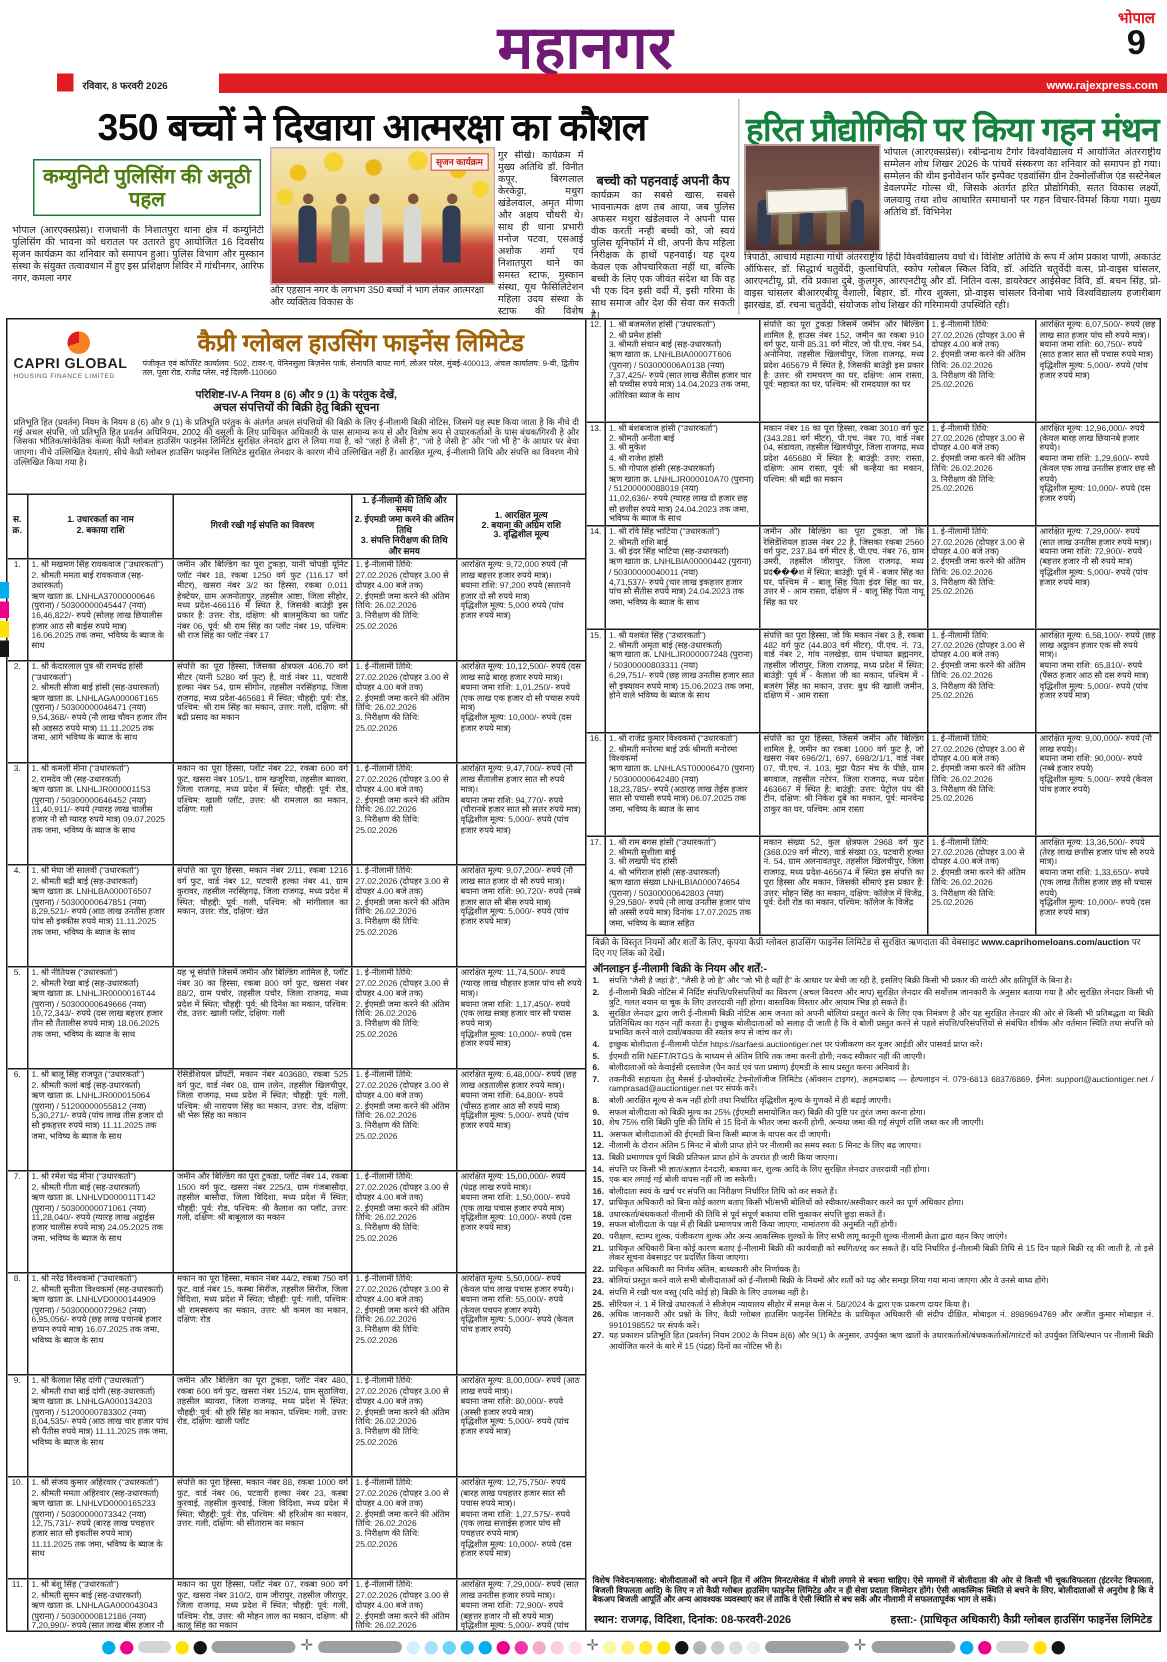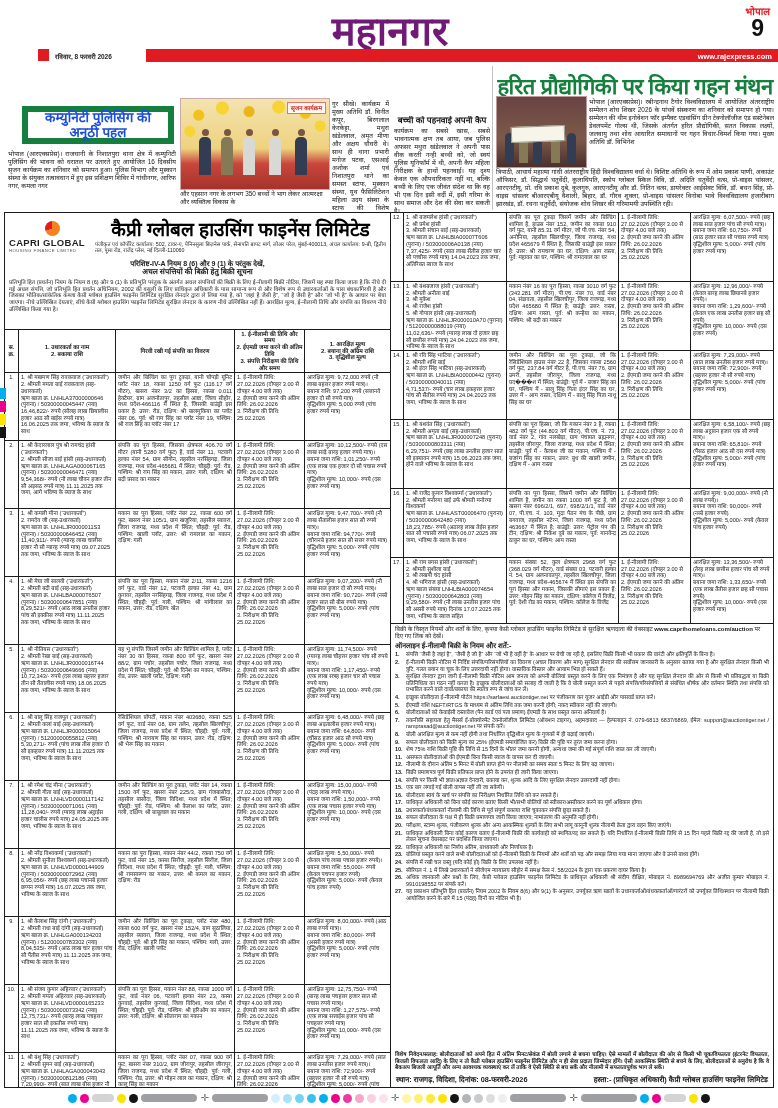--- a/index.html
+++ b/index.html
@@ -9,21 +9,21 @@
   .masthead{position:absolute;left:10px;top:14px;font-size:25px;font-weight:900;letter-spacing:-1px;color:#0d0d0d;white-space:nowrap;}
   .date-sq{position:absolute;left:38px;top:49px;width:11px;height:12px;background:#e11b22;}
   .date-txt{position:absolute;left:55px;top:52px;font-size:6.5px;font-weight:bold;color:#222;white-space:nowrap;}
   .redbar{position:absolute;left:146px;right:0;top:49px;height:13px;background:#e11b22;}
   .siteurl{position:absolute;right:6px;top:51.5px;font-size:7.5px;font-weight:bold;color:#fff;}
   .center-title{position:absolute;left:200px;width:380px;top:2px;text-align:center;font-size:40px;font-weight:900;color:#701a75;}
   .city{position:absolute;right:8px;top:4px;font-size:10px;font-weight:bold;color:#e11b22;}
   .pageno{position:absolute;right:14px;top:15px;font-size:23px;font-weight:bold;color:#111;}
   
   .hl1{position:absolute;left:6px;top:66px;width:484px;text-align:center;font-size:25px;font-weight:800;letter-spacing:-0.5px;color:#0c0c0c;}
-  .kicker{position:absolute;left:22px;top:106px;width:152px;height:38px;border:6px solid #15803d;display:flex;align-items:center;justify-content:center;text-align:center;color:#1d4ed8;font-weight:800;font-size:13.5px;line-height:1.12;padding:1px;box-sizing:border-box;}
+  .kicker{position:absolute;left:22px;top:106px;width:152px;height:38px;border:1px solid #15803d;display:flex;align-items:center;justify-content:center;text-align:center;color:#4d7c0f;font-weight:800;font-size:13.5px;line-height:1.12;padding:1px;box-sizing:border-box;}
   .colA{position:absolute;left:8px;top:150px;width:168px;height:60px;font-size:6.4px;line-height:8px;text-align:justify;overflow:hidden;}
   .colC{position:absolute;left:332px;top:100px;width:57px;height:110px;font-size:6.4px;line-height:8px;text-align:justify;overflow:hidden;}
   .colD{position:absolute;left:394px;top:116px;width:96px;height:110px;overflow:hidden;}
   .colD .sub{font-size:8.5px;font-weight:800;text-align:center;line-height:1.1;margin-bottom:2px;}
   .colD .txt{font-size:6.4px;line-height:8px;text-align:justify;}
   .caption1{position:absolute;left:180px;top:190px;width:148px;height:20px;font-size:6.4px;line-height:8px;overflow:hidden;}
   .vdiv{position:absolute;left:492px;top:66px;width:1px;height:144px;background:#c2c2c2;}
   .hl2{position:absolute;left:496px;top:70px;width:278px;text-align:center;font-size:22px;font-weight:800;letter-spacing:-0.5px;color:#15803d;}
   .rbody1{position:absolute;left:589px;top:98px;width:185px;height:68px;font-size:6.4px;line-height:8px;text-align:justify;overflow:hidden;}
   .rbody2{position:absolute;left:496px;top:168px;width:278px;height:42px;font-size:6.4px;line-height:8px;text-align:justify;overflow:hidden;}
@@ -48,21 +48,21 @@
   .cheque{position:absolute;left:16%;top:42%;width:58%;height:20%;background:#f7f4e9;border:1px solid #998;transform:rotate(-2deg);}
   
   .notice{position:absolute;left:4px;top:212px;width:770px;height:876px;border:1.5px solid #1c1c1c;display:flex;box-sizing:border-box;background:#fff;}
   .ncol-left{width:386px;border-right:1px solid #1c1c1c;display:flex;flex-direction:column;box-sizing:border-box;}
   .company{display:flex;align-items:center;padding:3px 4px 1px 4px;height:46px;box-sizing:border-box;}
   .logo{width:86px;flex:none;}
   .logo .mark{width:15px;height:15px;margin:0 auto 1px auto;border-radius:50%;background:conic-gradient(#f58220 0 70%,#e11b22 70% 100%);}
   .logo .l1{font-size:9.5px;font-weight:800;letter-spacing:0.3px;color:#231f20;}
   .logo .l2{font-size:4.3px;letter-spacing:0.4px;color:#555;}
   .cinfo{flex:1;text-align:center;}
-  .cname{font-size:19px;font-weight:800;color:#000000;line-height:1.05;}
+  .cname{font-size:16px;font-weight:800;color:#a16207;line-height:1.05;}
   .caddr{font-size:5.3px;line-height:6.3px;color:#222;text-align:justify;margin-top:1px;}
   .appendix{text-align:center;line-height:1.15;padding:1px 0;}
   .app1{font-size:7px;font-weight:bold;}
   .app2{font-size:7.5px;font-weight:bold;}
   .intro{font-size:5.7px;line-height:6.9px;text-align:justify;padding:1px 4px 2px 4px;height:48px;overflow:hidden;}
   .tbl{flex:1;overflow:hidden;border-top:1px solid #1c1c1c;display:flex;flex-direction:column;}
   .throw{display:flex;border-bottom:1px solid #1c1c1c;font-size:5.9px;font-weight:bold;text-align:center;align-items:center;}
   .throw>div{padding:1px;box-sizing:border-box;border-right:1px solid #1c1c1c;align-self:stretch;display:flex;align-items:center;justify-content:center;white-space:pre-line;line-height:6.8px;}
   .trow{display:flex;height:67px;border-bottom:1px solid #1c1c1c;overflow:hidden;}
   .trow>div{padding:1px 2px;box-sizing:border-box;border-right:1px solid #1c1c1c;font-size:5.6px;line-height:6.7px;overflow:hidden;}
@@ -103,20 +103,21 @@
 <div class="page">
 
   <div class="date-sq"></div>
   <div class="date-txt">रविवार, 8 फरवरी 2026</div>
   <div class="center-title">महानगर</div>
   <div class="city">भोपाल</div>
   <div class="pageno">9</div>
   <div class="redbar"></div>
   <div class="siteurl">www.rajexpress.com</div>
 
+  <div class="hl1">350 बच्चों ने दिखाया आत्मरक्षा का कौशल</div>
   <div class="kicker">कम्युनिटी पुलिसिंग की अनूठी पहल</div>
   <div class="colA">भोपाल (आरएक्सप्रेस)। राजधानी के निशातपुरा थाना क्षेत्र में कम्युनिटी पुलिसिंग की भावना को धरातल पर उतारते हुए आयोजित 16 दिवसीय सृजन कार्यक्रम का शनिवार को समापन हुआ। पुलिस विभाग और मुस्कान संस्था के संयुक्त तत्वावधान में हुए इस प्रशिक्षण शिविर में गांधीनगर, आरिफ नगर, कमला नगर</div>
 
   <div class="photo1">
     <div class="p1-balloons"></div>
     <div class="p1-banner">सृजन कार्यक्रम</div>
     <i class="fig" style="left:18px"></i>
     <i class="fig khaki" style="left:40px"></i>
     <i class="fig white" style="left:62px"></i>
     <i class="fig white" style="left:88px"></i>

